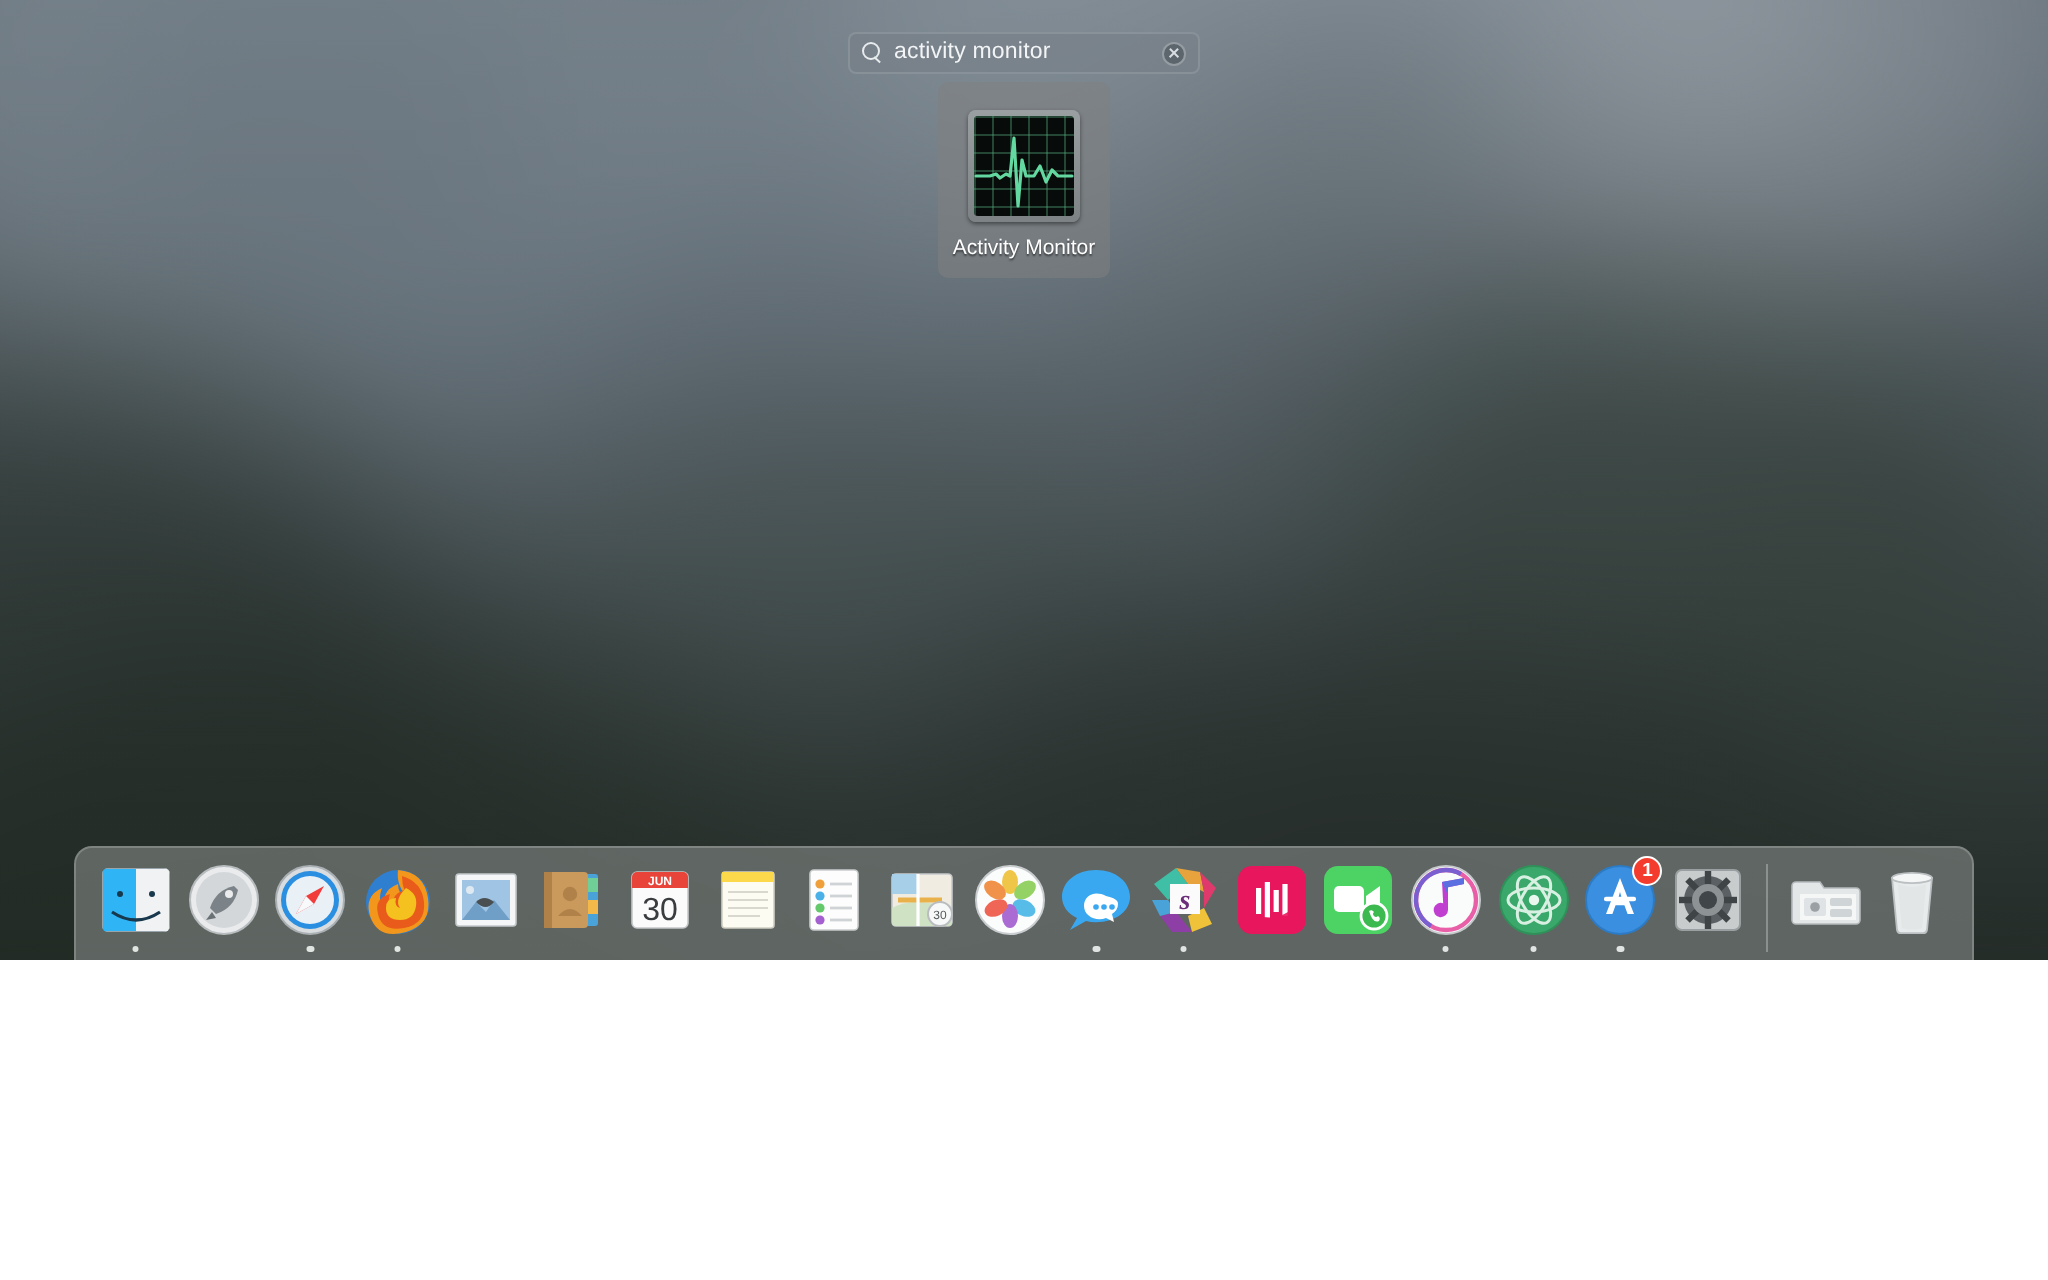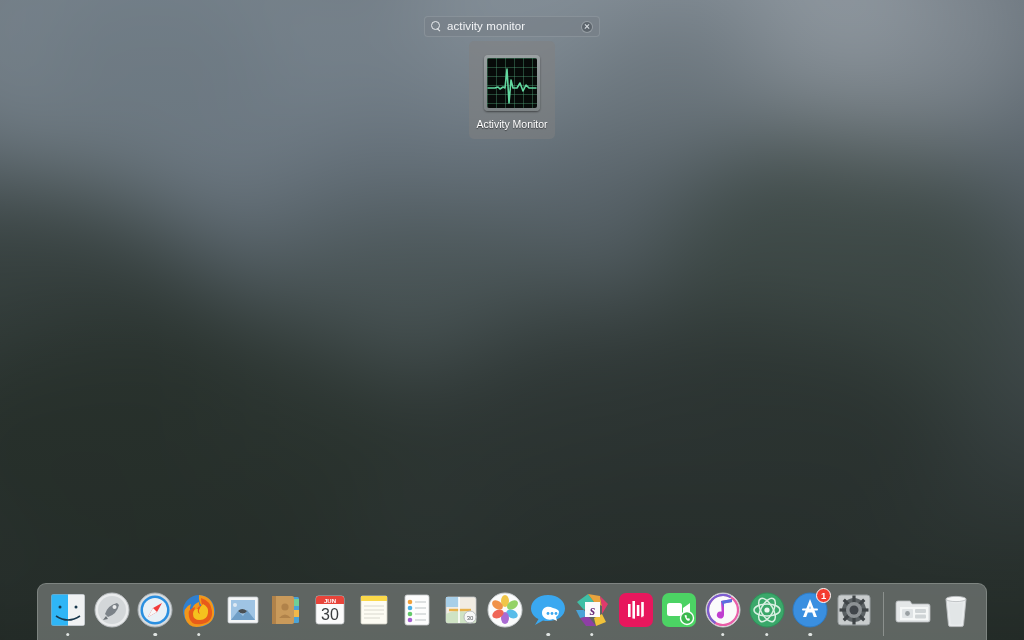--- a/index.html
+++ b/index.html
@@ -5,21 +5,21 @@
   * { margin:0; padding:0; box-sizing:border-box; }
 
   html, body {
     width:1024px; height:640px;
     overflow:hidden;
     font-family:"Liberation Sans", sans-serif;
   }
 
   #screen {
     position:relative;
-    width:1024px; height:640px;
+    width:1024px; height:480px;
     background:#56626b;
     overflow:hidden;
   }
 
   
   .wall {
     position:absolute; inset:-120px;
     filter:blur(46px);
   }
   .wall-base {

